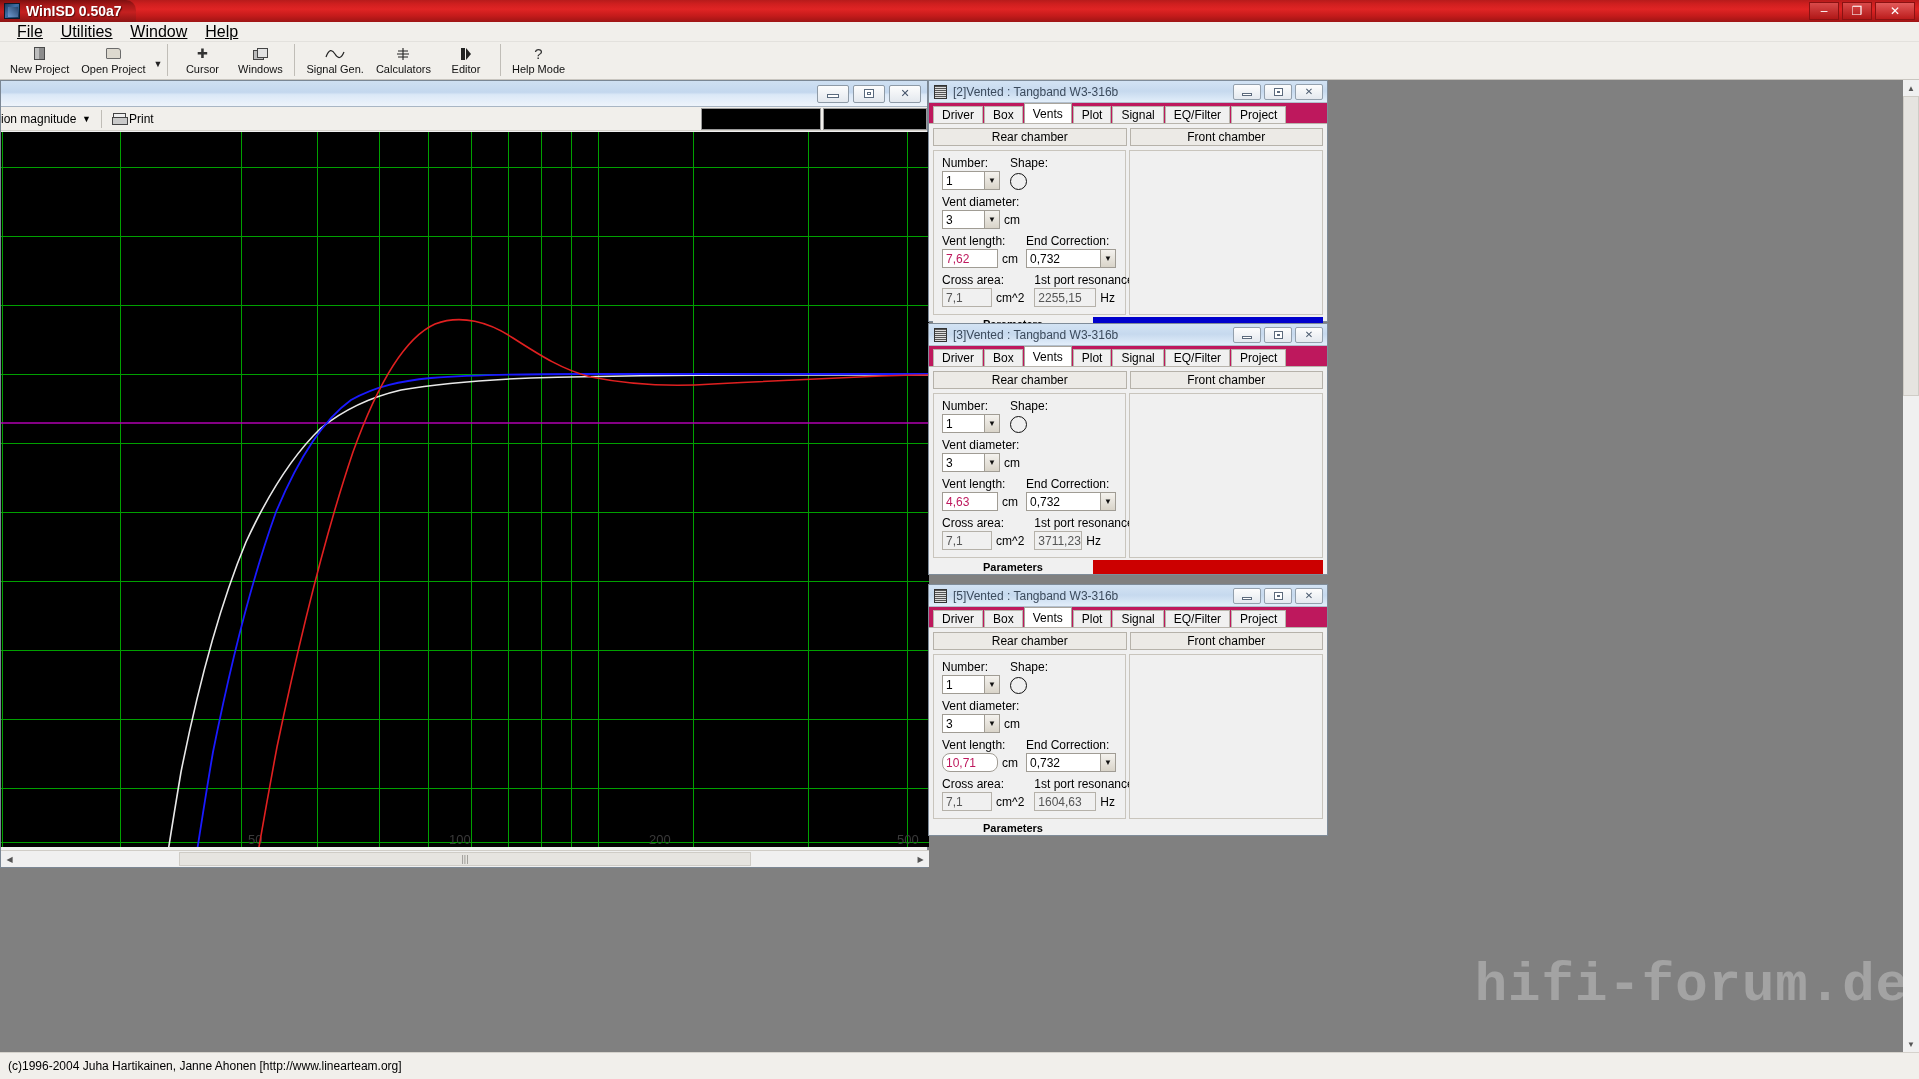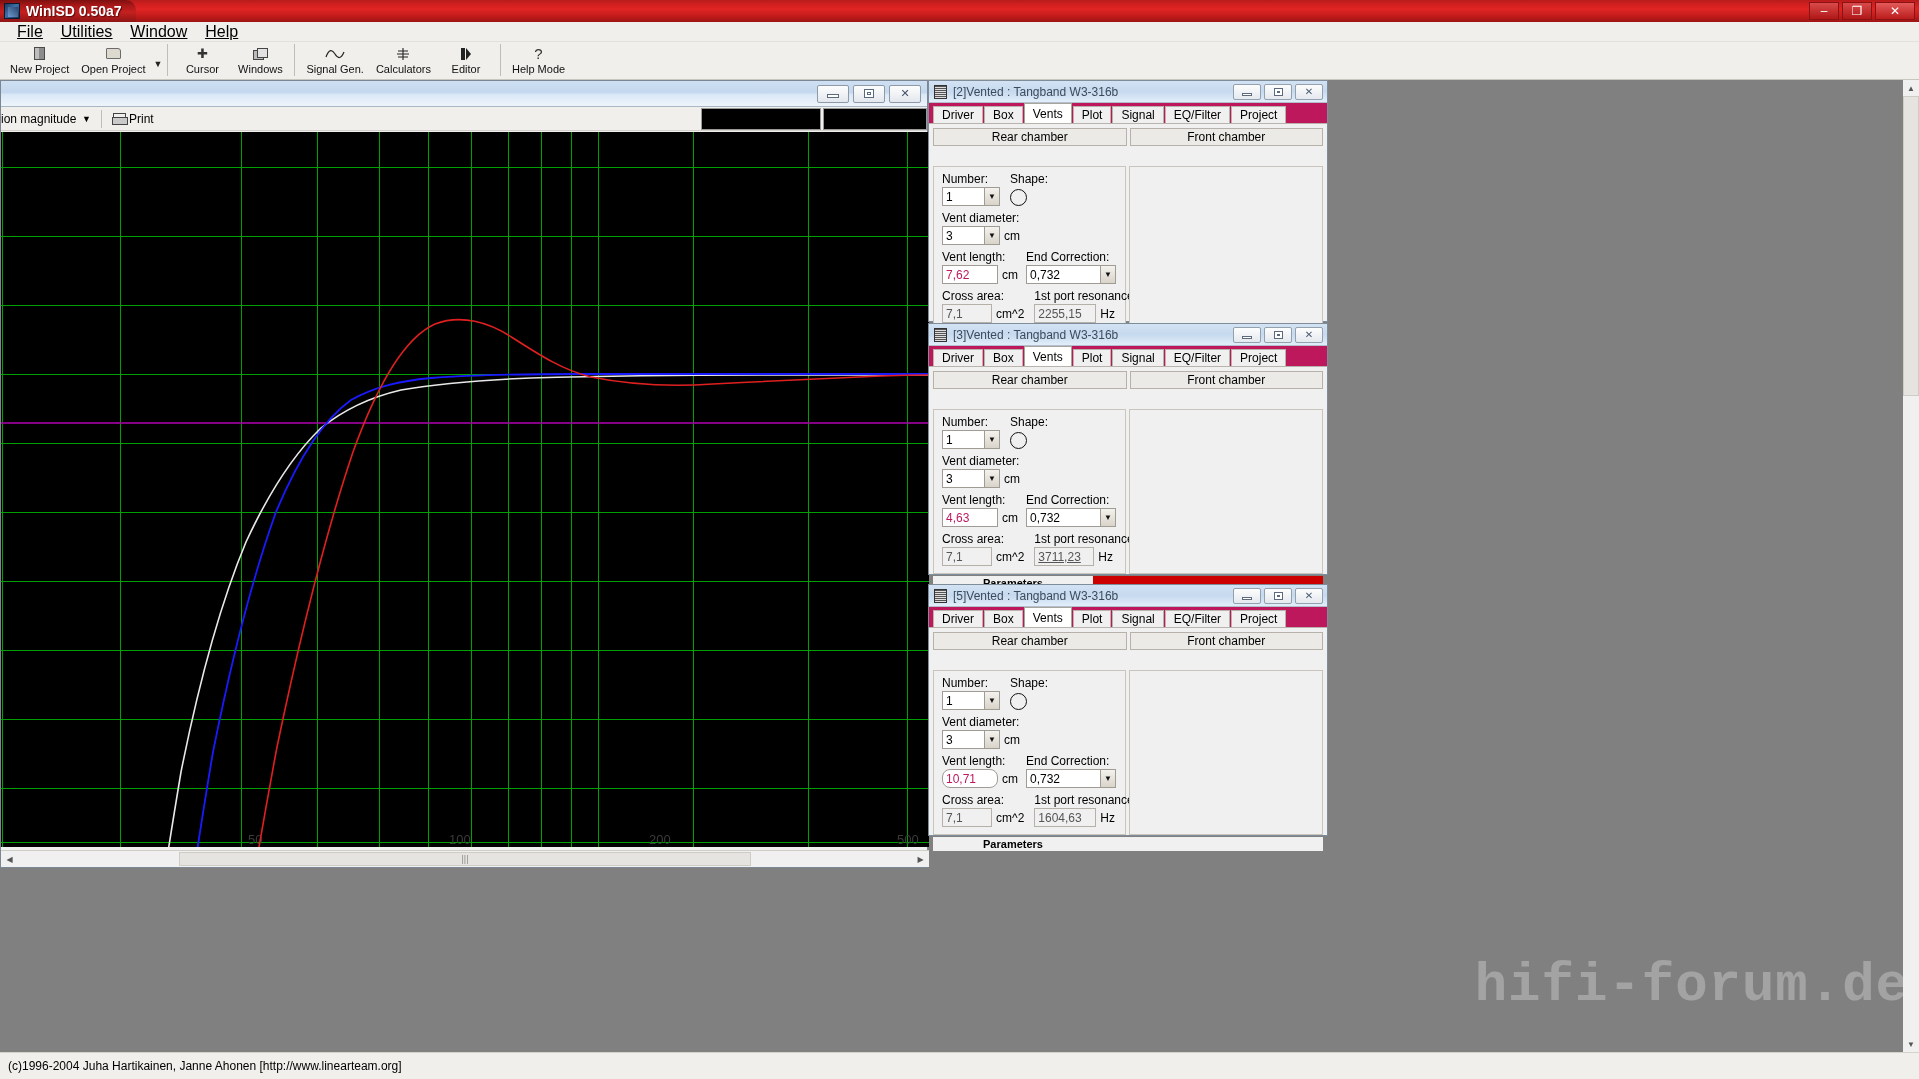--- a/index.html
+++ b/index.html
@@ -158,21 +158,21 @@
 
   .tabstrip { height: 20px; display: flex; align-items: flex-end; padding: 0 4px; background: #be185d; }
   .tab {
     height: 17px; padding: 0 8px; margin-right: 1px; font-size: 12px;
     display: flex; align-items: center; background: #f0f0f0;
     border: 1px solid #b8b4ac; border-bottom: none; cursor: pointer; color: #000;
   }
   .tab.active { height: 20px; background: #ffffff; border-color: #a8a49c; font-weight: normal; }
   .tabbody { border-top: 1px solid #b8b4ac; padding: 4px 4px 0 4px; }
 
-  .chamberrow { display: flex; gap: 3px; margin-bottom: 20px; }
+  .chamberrow { display: flex; gap: 3px; margin-bottom: 4px; }
   .chamberbtn {
     flex: 1; height: 18px; background: #eceae6; border: 1px solid #b6b2aa;
     display: flex; align-items: center; justify-content: center; font-size: 12px; cursor: pointer;
   }
   .fieldsbox { border: 1px solid #c9c5bd; background: #f0f0f0; padding: 5px 8px 7px 8px; }
   .frow { display: flex; align-items: flex-end; gap: 10px; }
   .fgroup { display: flex; flex-direction: column; }
   .flabel { font-size: 12px; color: #000; margin-bottom: 1px; white-space: nowrap; }
   .inline { display: flex; align-items: center; gap: 4px; }
   .tbox {
@@ -585,21 +585,21 @@
               <div class="fgroup">
                 <div class="flabel">Cross area:</div>
                 <div class="inline">
                   <div class="tbox ro" style="width:50px;">7,1</div>
                   <span class="unit">cm^2</span>
                 </div>
               </div>
               <div class="fgroup">
                 <div class="flabel">1st port resonance:</div>
                 <div class="inline">
-                  <div class="tbox ro" style="width:60px;text-decoration:underline;">3711,23</div>
+                  <div class="tbox ro" style="width:48px;">3711,23</div>
                   <span class="unit">Hz</span>
                 </div>
               </div>
             </div>
           </div>
           <div class="fieldsbox" style="flex:1;"></div>
         </div>
         <div class="paramsbar">
           <div class="paramslbl">Parameters</div>
           <div class="paramsfill" style="background:#cc0000;"></div>

